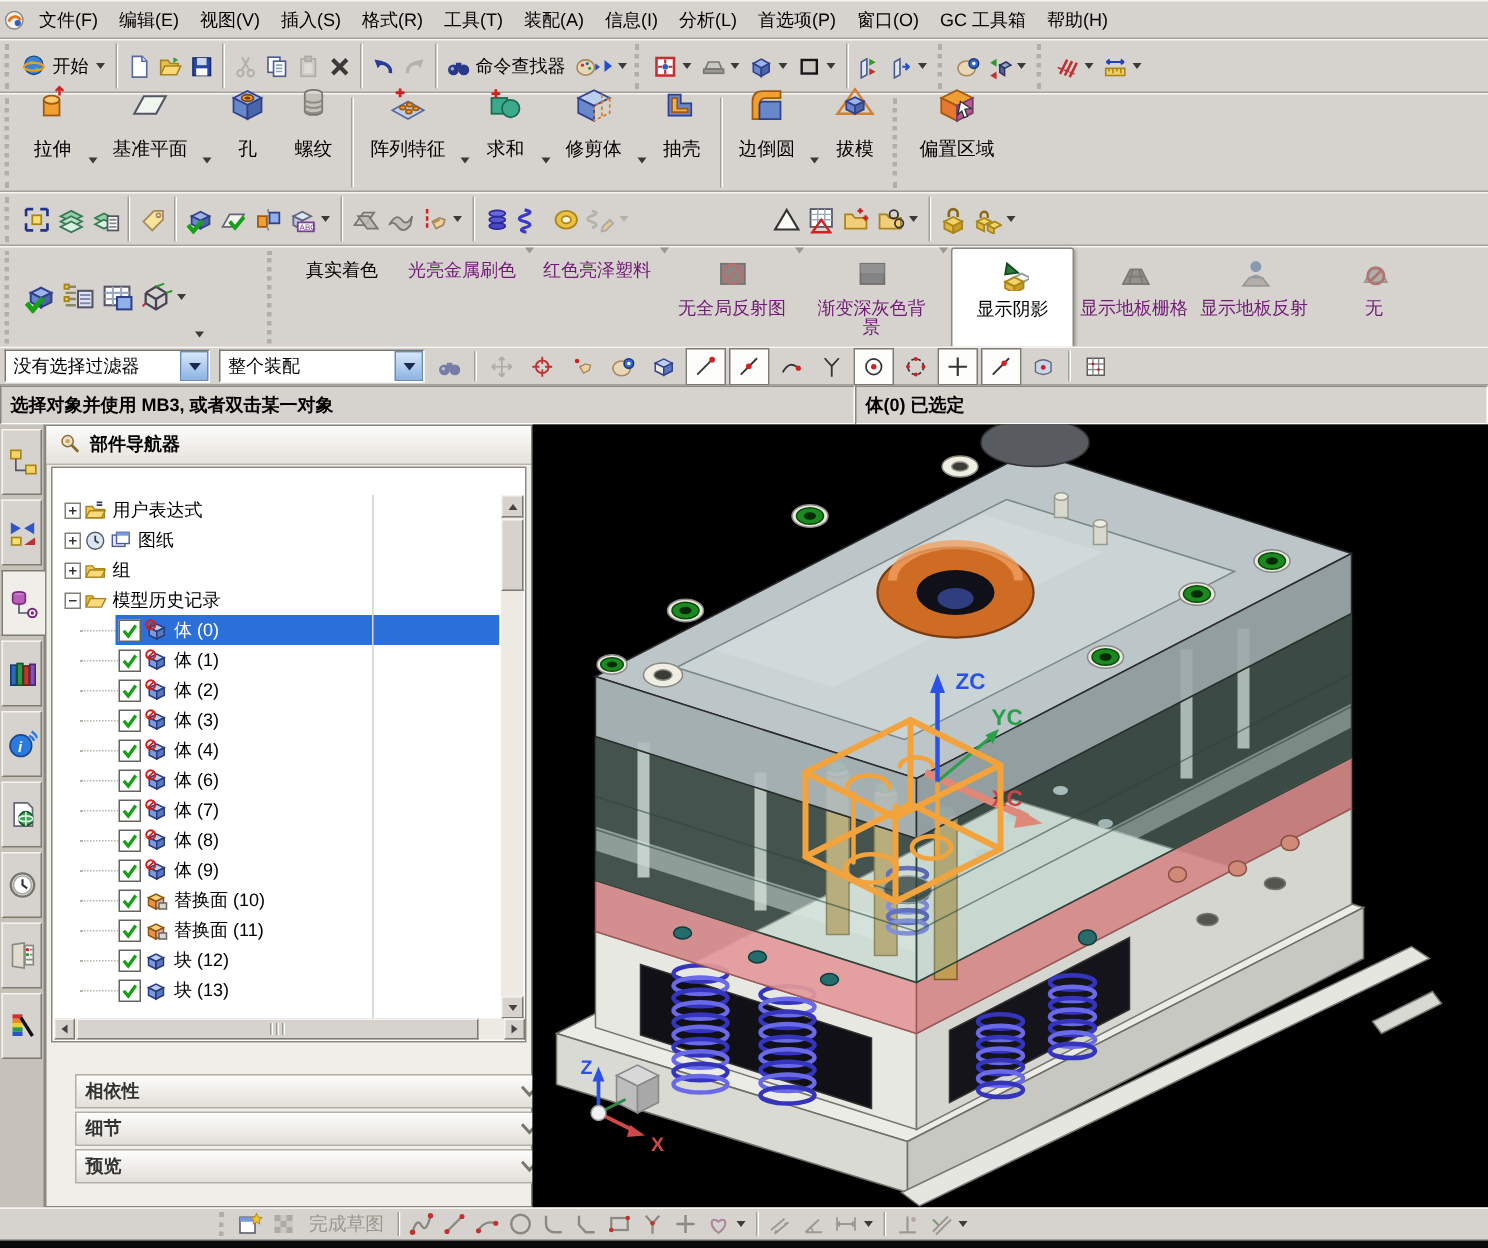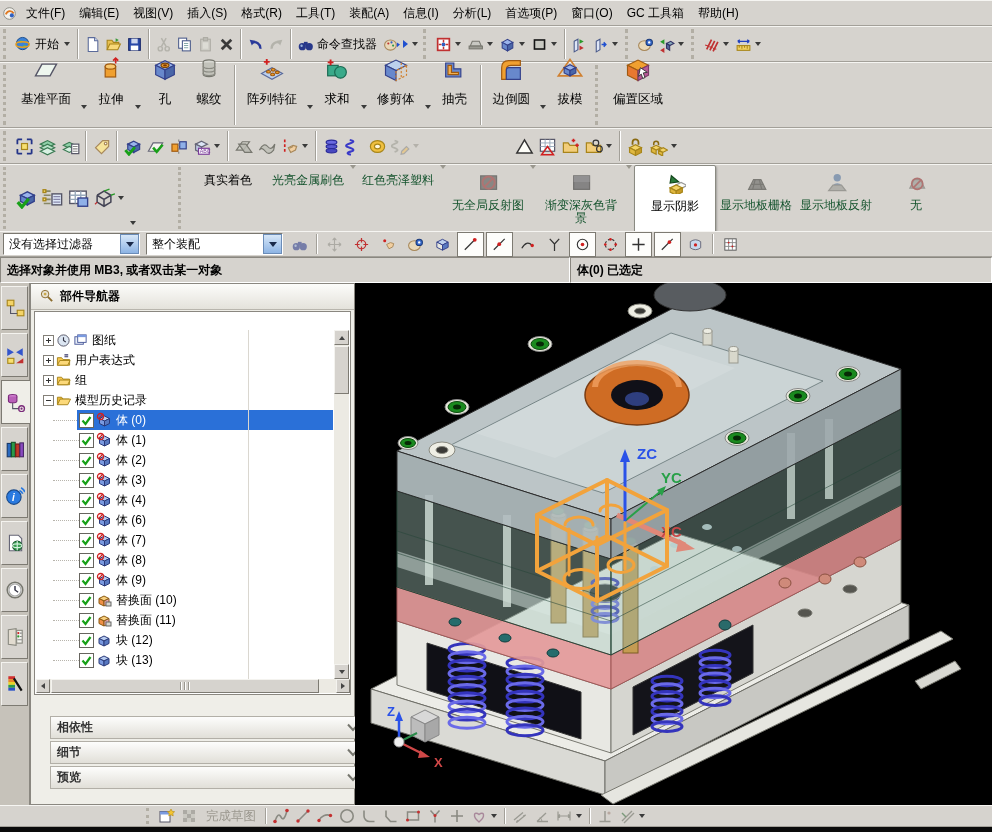--- a/index.html
+++ b/index.html
@@ -22,21 +22,21 @@
   #toolbar2{top:62px;height:66px;}
   .bigbtn{display:flex;flex-direction:column;align-items:center;justify-content:flex-end;
           padding:3px 8px 5px 8px;gap:4px;flex:0 0 auto;}
   .bigbtn .blab{font-size:12.5px;white-space:nowrap;}
   .bigwrap{display:flex;align-items:flex-end;padding-bottom:14px;}
   
   #toolbar4{top:164px;height:68px;}
   .rbtn{display:flex;flex-direction:column;align-items:center;justify-content:flex-start;
         gap:3px;padding:6px 4px 2px 4px;flex:0 0 auto;min-width:72px;}
   .rbtn .rlab{font-size:12px;text-align:center;line-height:13px;white-space:nowrap;}
-  .rbtn.dis .rlab{color:#14532d;}
+  .rbtn.dis .rlab{color:#701a75;}
   .rbtn.dis .ric{opacity:.62;filter:grayscale(.35);}
   .rbtn.active{background:#fff;border:1px solid #8a8a82;border-radius:2px;
                box-shadow:1px 1px 2px rgba(0,0,0,.25);height:62px;}
   .sph{width:22px;height:22px;border-radius:50%;}
   .sph-silver{background:radial-gradient(circle at 35% 30%,#ffffff,#c9cfd6 45%,#5f656d 90%);}
   .sph-metal{background:radial-gradient(circle at 35% 30%,#c4bcb1,#8a8278 55%,#57514a);}
   .sph-red{background:radial-gradient(circle at 35% 30%,#a87a7a,#754848 55%,#452828);}
   
   #selbar{top:231px;height:26px;}
   .combo{display:flex;align-items:center;background:#fff;border:1px solid;
@@ -353,34 +353,34 @@
       </span>
     </span>
 </div>
 
 <div id="toolbar2" class="tbrow">
   <span class="grip"></span>
   <span id="tb2items" style="display:flex;align-items:stretch;flex:1;height:100%">
       <span class="bigwrap">
         <span class="bigbtn">
           <span><svg width="28" height="28" viewBox="0 0 24 24">
-              <polygon points="3,17 8.5,7 21,7 15.5,17" fill="#eef6ee" stroke="#556" stroke-width="1.2"></polygon>
-            </svg></span>
-          <span class="blab">基准平面</span>
-        </span>
-        <span class="caret" style="margin-bottom: 4px;"></span>
-      </span>
-      <span class="bigwrap">
-        <span class="bigbtn">
-          <span><svg width="28" height="28" viewBox="0 0 24 24">
               <rect x="7" y="9" width="9" height="9" fill="#f0a030" stroke="#a05a10"></rect>
               <ellipse cx="11.5" cy="9" rx="4.5" ry="2.3" fill="#f8c870" stroke="#a05a10"></ellipse>
               <path d="M16,6.5 V2 M13.8,4 L16,1.8 L18.2,4" stroke="#d02020" stroke-width="1.4" fill="none"></path>
             </svg></span>
           <span class="blab">拉伸</span>
+        </span>
+        <span class="caret" style="margin-bottom: 4px;"></span>
+      </span>
+      <span class="bigwrap">
+        <span class="bigbtn">
+          <span><svg width="28" height="28" viewBox="0 0 24 24">
+              <polygon points="3,17 8.5,7 21,7 15.5,17" fill="#eef6ee" stroke="#556" stroke-width="1.2"></polygon>
+            </svg></span>
+          <span class="blab">基准平面</span>
         </span>
         <span class="caret" style="margin-bottom: 4px;"></span>
       </span>
       <span class="bigwrap">
         <span class="bigbtn">
           <span><svg width="28" height="28" viewBox="0 0 24 24">
               <polygon points="4,8 12,4 20,8 12,12" fill="#9ab4ec" stroke="#33408a"></polygon>
               <polygon points="4,8 12,12 12,20 4,16" fill="#6888cc" stroke="#33408a"></polygon>
               <polygon points="20,8 12,12 12,20 20,16" fill="#4a66a8" stroke="#33408a"></polygon>
               <ellipse cx="12" cy="8" rx="3.4" ry="1.9" fill="#f0a030" stroke="#7a4408"></ellipse>
@@ -1062,48 +1062,48 @@
         <div class="coldiv"></div>
         <div class="trow">
           <div class="rowfill"></div>
           <span class="expbox">
             <svg width="9" height="9" viewBox="0 0 9 9">
               <path d="M2,4.5 h5 M4.5,2 v5" stroke="#333"></path>
             </svg>
           </span>
           <span class="ticon">
             <svg width="15" height="15" viewBox="0 0 16 16">
+              <path d="M1.5,13 v-8 h4.5 l1.5,2 h7 v6 z" fill="#f8c850" stroke="#a8841a"></path>
+              <path d="M1.5,13 l2.5,-5 h11 l-2.5,5 z" fill="#fcd97a" stroke="#a8841a"></path>
+              <path d="M9,2 h4 M9,4 h4" stroke="#336" stroke-width="1.2"></path>
+            </svg>
+          </span>
+          <span class="tlabel">用户表达式</span>
+        </div>
+        <div class="trow">
+          <div class="rowfill"></div>
+          <span class="expbox">
+            <svg width="9" height="9" viewBox="0 0 9 9">
+              <path d="M2,4.5 h5 M4.5,2 v5" stroke="#333"></path>
+            </svg>
+          </span>
+          <span class="ticon">
+            <svg width="15" height="15" viewBox="0 0 16 16">
               <circle cx="8" cy="8" r="6" fill="#dce6f2" stroke="#556"></circle>
               <path d="M8,4.5 V8 l2.4,1.6" stroke="#334" stroke-width="1.2" fill="none"></path>
             </svg>
           </span>
           <span class="ticon">
             <svg width="15" height="15" viewBox="0 0 16 16">
               <rect x="2" y="4" width="9" height="8" fill="#e8eef8" stroke="#4a5a9a"></rect>
               <rect x="5" y="2" width="9" height="8" fill="#fff" stroke="#4a5a9a"></rect>
               <rect x="5" y="2" width="9" height="2.4" fill="#7a9ae0"></rect>
             </svg>
           </span>
           <span class="tlabel">图纸</span>
-        </div>
-        <div class="trow">
-          <div class="rowfill"></div>
-          <span class="expbox">
-            <svg width="9" height="9" viewBox="0 0 9 9">
-              <path d="M2,4.5 h5 M4.5,2 v5" stroke="#333"></path>
-            </svg>
-          </span>
-          <span class="ticon">
-            <svg width="15" height="15" viewBox="0 0 16 16">
-              <path d="M1.5,13 v-8 h4.5 l1.5,2 h7 v6 z" fill="#f8c850" stroke="#a8841a"></path>
-              <path d="M1.5,13 l2.5,-5 h11 l-2.5,5 z" fill="#fcd97a" stroke="#a8841a"></path>
-              <path d="M9,2 h4 M9,4 h4" stroke="#336" stroke-width="1.2"></path>
-            </svg>
-          </span>
-          <span class="tlabel">用户表达式</span>
         </div>
         <div class="trow">
           <div class="rowfill"></div>
           <span class="expbox">
             <svg width="9" height="9" viewBox="0 0 9 9">
               <path d="M2,4.5 h5 M4.5,2 v5" stroke="#333"></path>
             </svg>
           </span>
           <span class="ticon">
             <svg width="15" height="15" viewBox="0 0 16 16">

